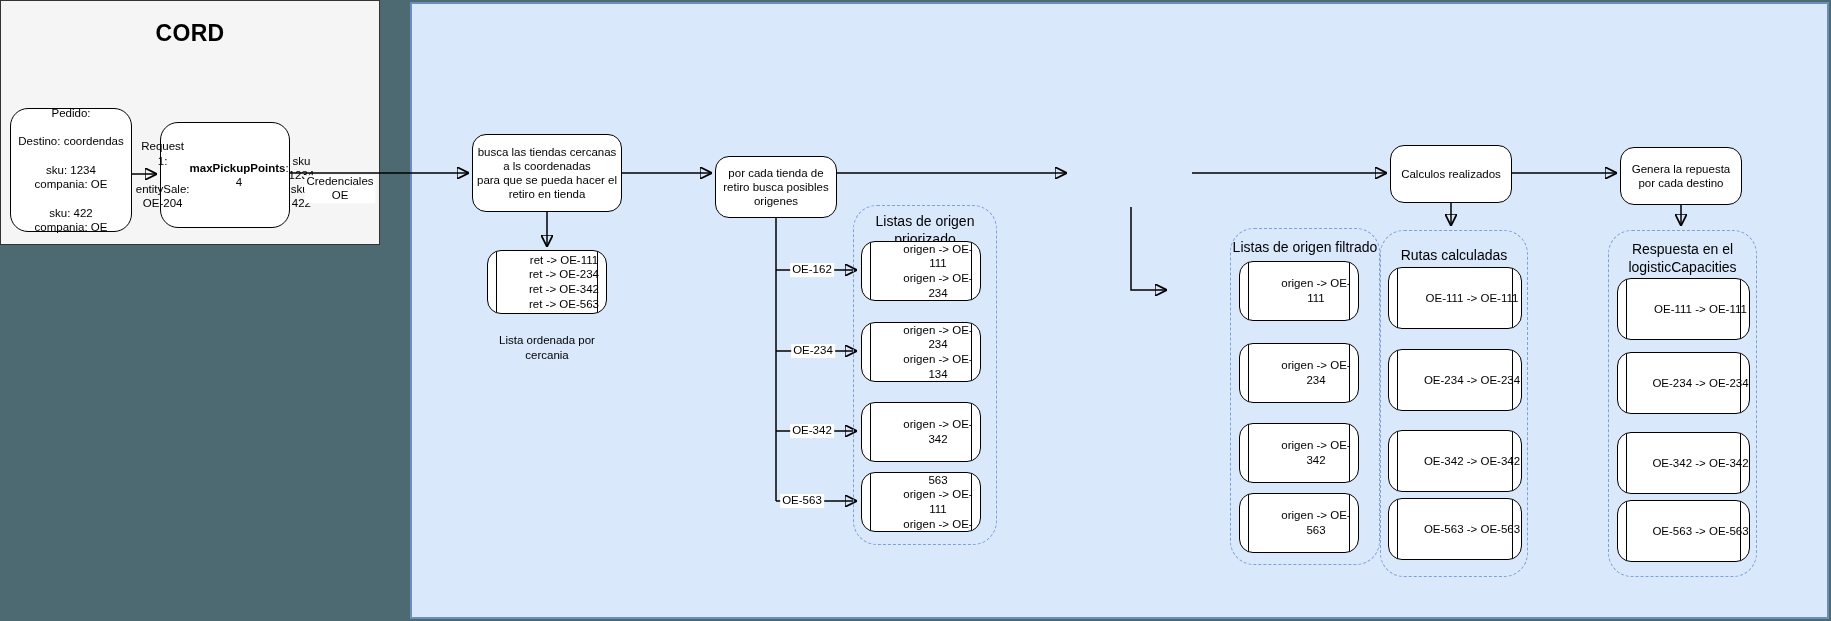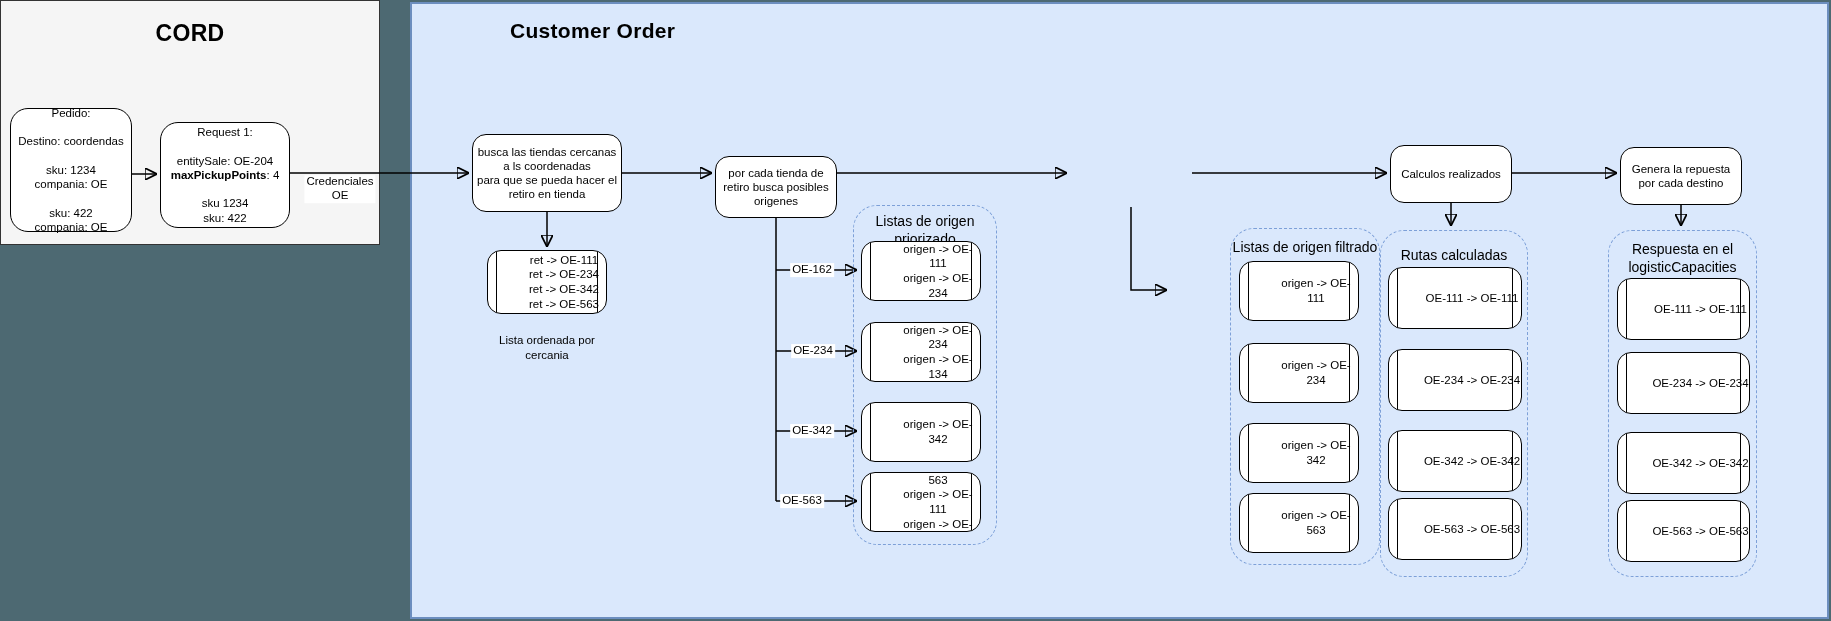--- a/index.html
+++ b/index.html
@@ -74,34 +74,33 @@
   <div class="node r16" style="left:10px; top:108px; width:122px; height:124px;">Pedido:
 
 Destino: coordendas
 
 sku: 1234
 compania: OE
 
 sku: 422
 compania: OE</div>
 
-  <div class="node r16" style="left:160px; top:122px; width:130px; height:106px; flex-direction:column;">
+  <div class="node r16" style="left:160px; top:122px; width:130px; height:106px; flex-direction:row;">
     <div>Request 1:
 
 entitySale: OE-204</div>
     <div><b>maxPickupPoints</b><span>: 4</span></div>
     <div>
 sku 1234
 sku: 422</div>
   </div>
 
   <div class="edge-label" style="left:340px; top:189px;">Credenciales
 OE</div>
 
-  <div class="big-title" style="left:510px; top:19px; width:200px; text-align:left; font-size:21px;">Customer Order</div>
 
   <div class="node" style="left:472px; top:134px; width:150px; height:78px;">busca las tiendas cercanas
 a ls coordenadas
 para que se pueda hacer el
 retiro en tienda</div>
 
   <div class="listbox" style="left:487px; top:250px; width:120px; height:64px;">ret -&gt; OE-111
 ret -&gt; OE-234
 ret -&gt; OE-342
 ret -&gt; OE-563</div>

